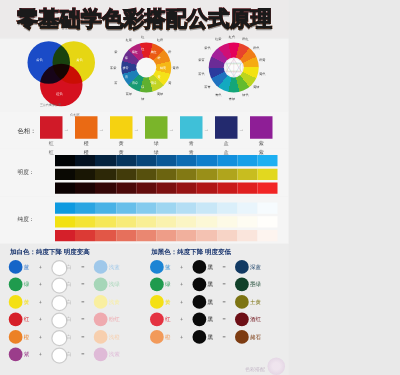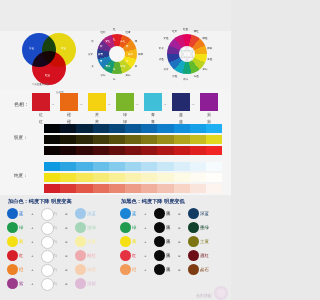--- a/index.html
+++ b/index.html
@@ -79,20 +79,23 @@
   .op2{left:60px;}
 
   .watermark{position:absolute;right:4px;bottom:2px;font-size:4px;color:#b9a9bd;opacity:.8;white-space:nowrap;}
   .wm-badge{position:absolute;right:3px;bottom:0px;width:14px;height:14px;border-radius:50%;background:radial-gradient(circle,#f0e2ef 30%,#d8c3da 100%);opacity:.75;}
 </style>
 </head>
 <body>
 
 <div id="page">
 
+  <div class="title-band">
+    <div class="title-text">零基础学色彩搭配公式原理</div>
+  </div>
 
   <div class="wheels">
 
     <div class="venn">
       <i class="c-b"></i>
       <i class="c-y"></i>
       <i class="c-r"></i>
       <span class="lbl" style="left:7px;top:13px;">蓝色</span>
       <span class="lbl" style="left:39px;top:13px;">黄色</span>
       <span class="lbl" style="left:23px;top:40px;">红色</span>

